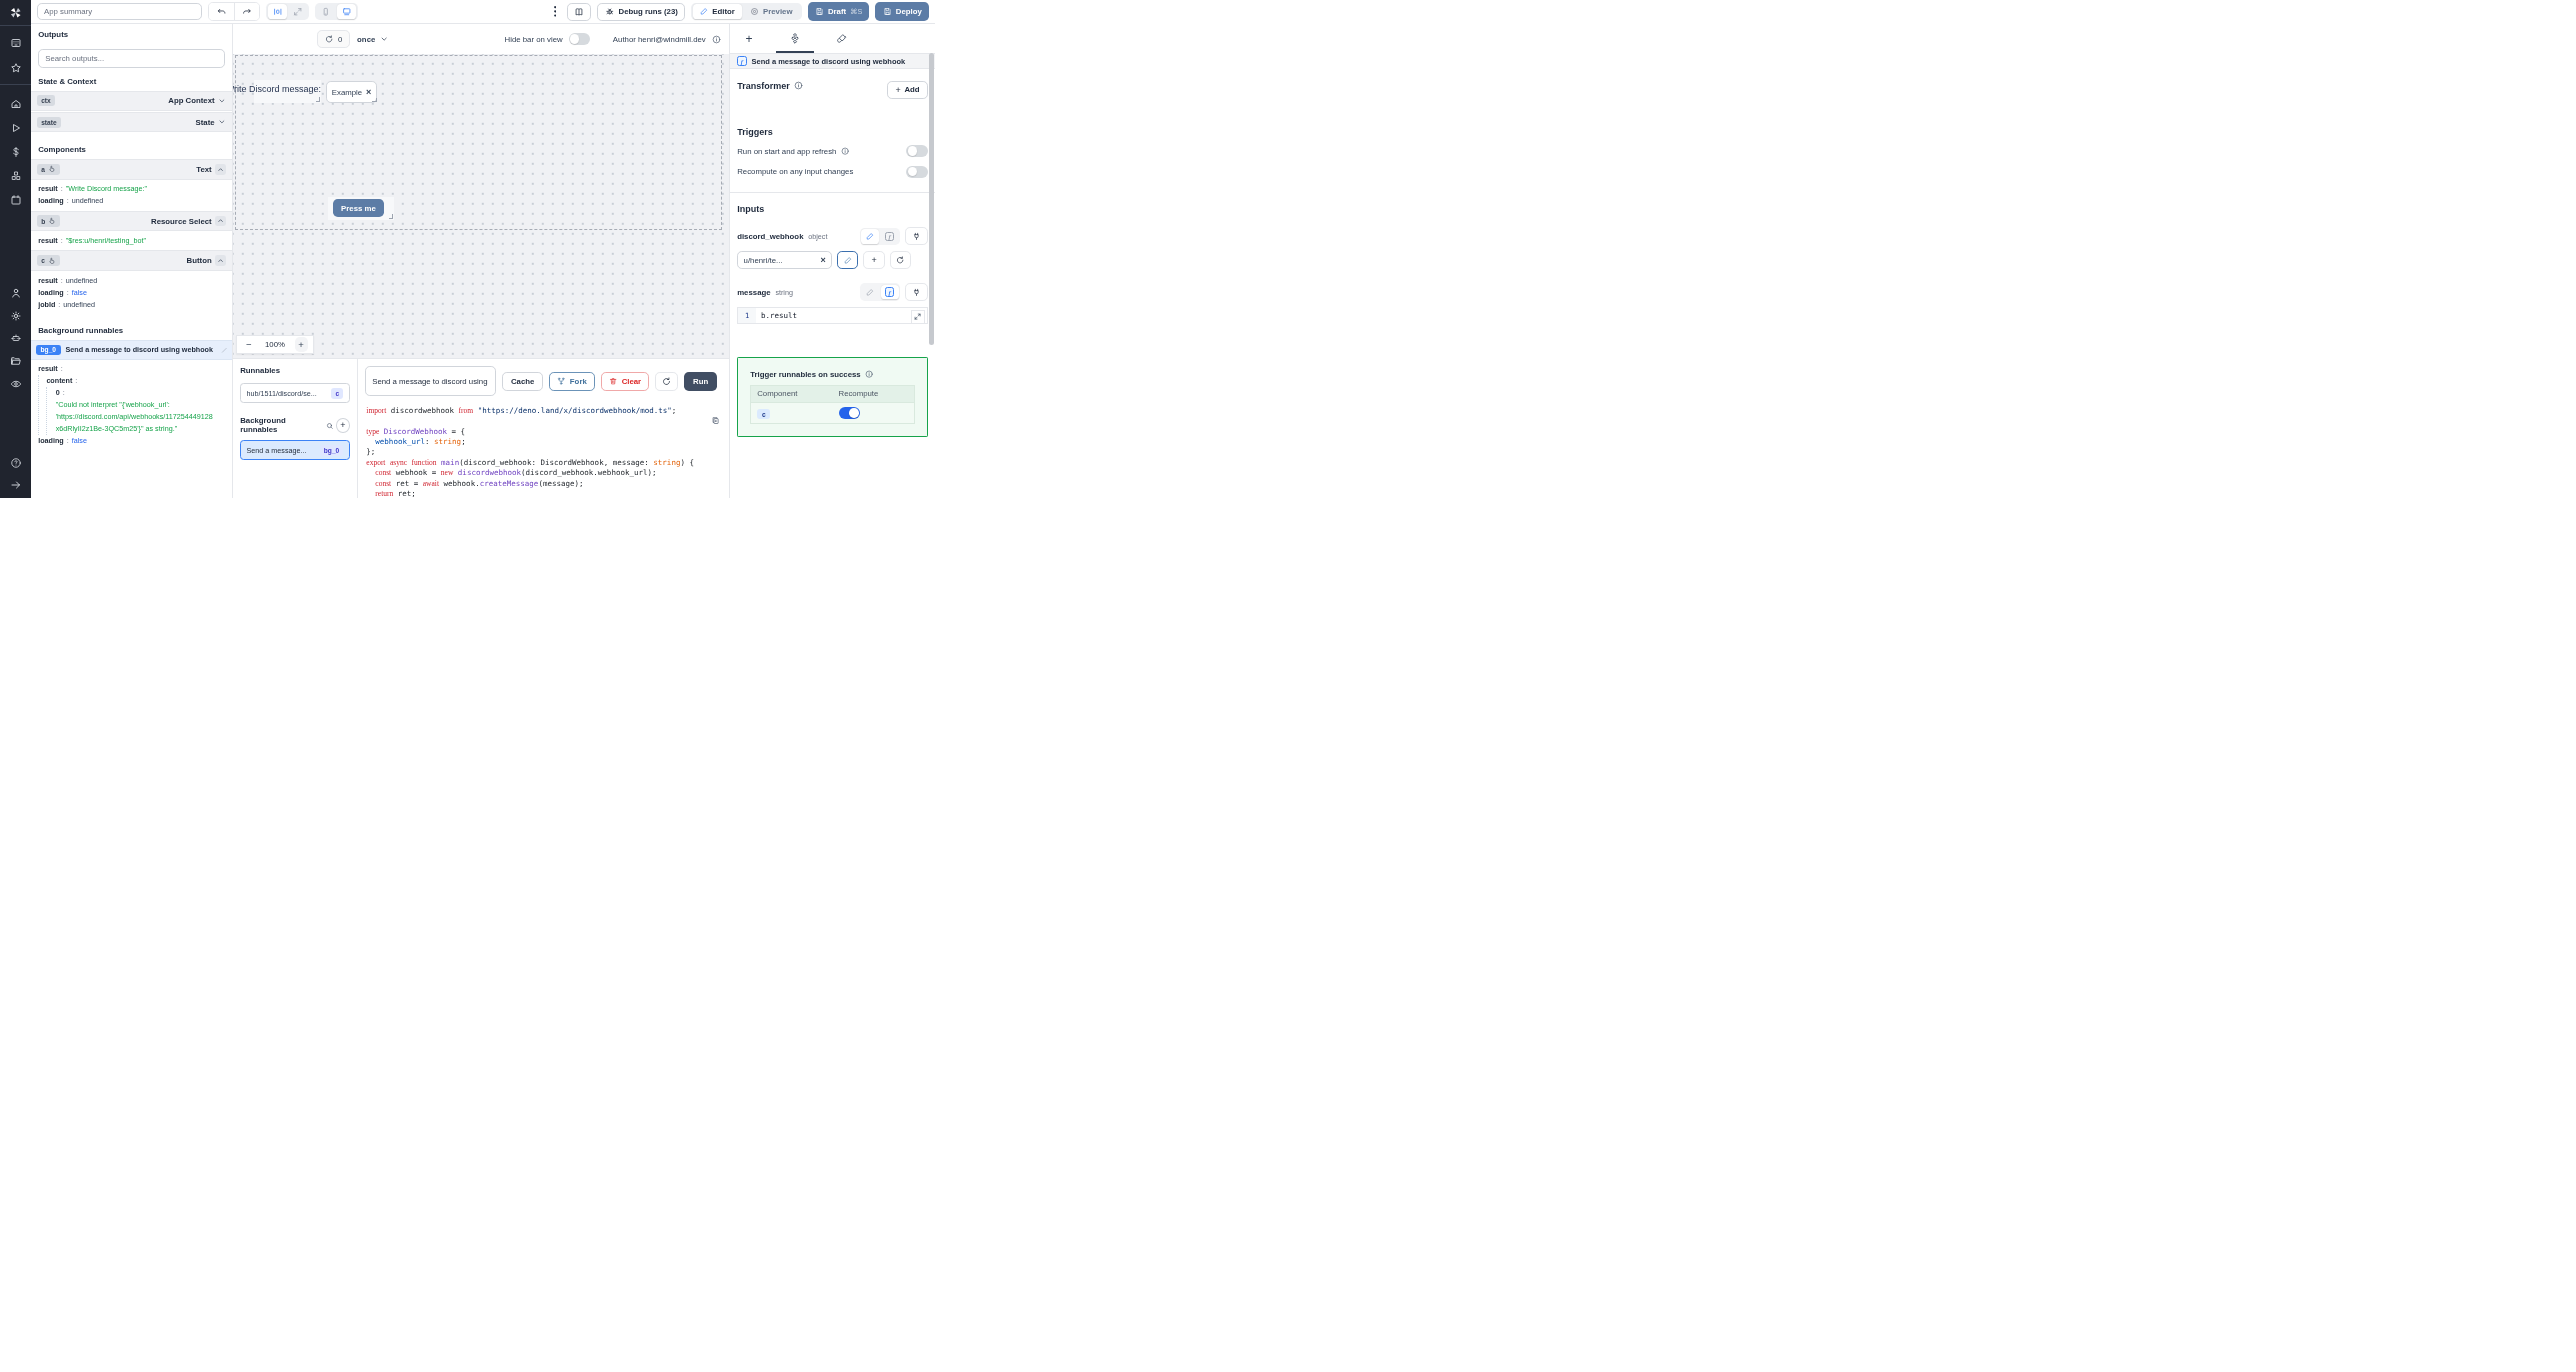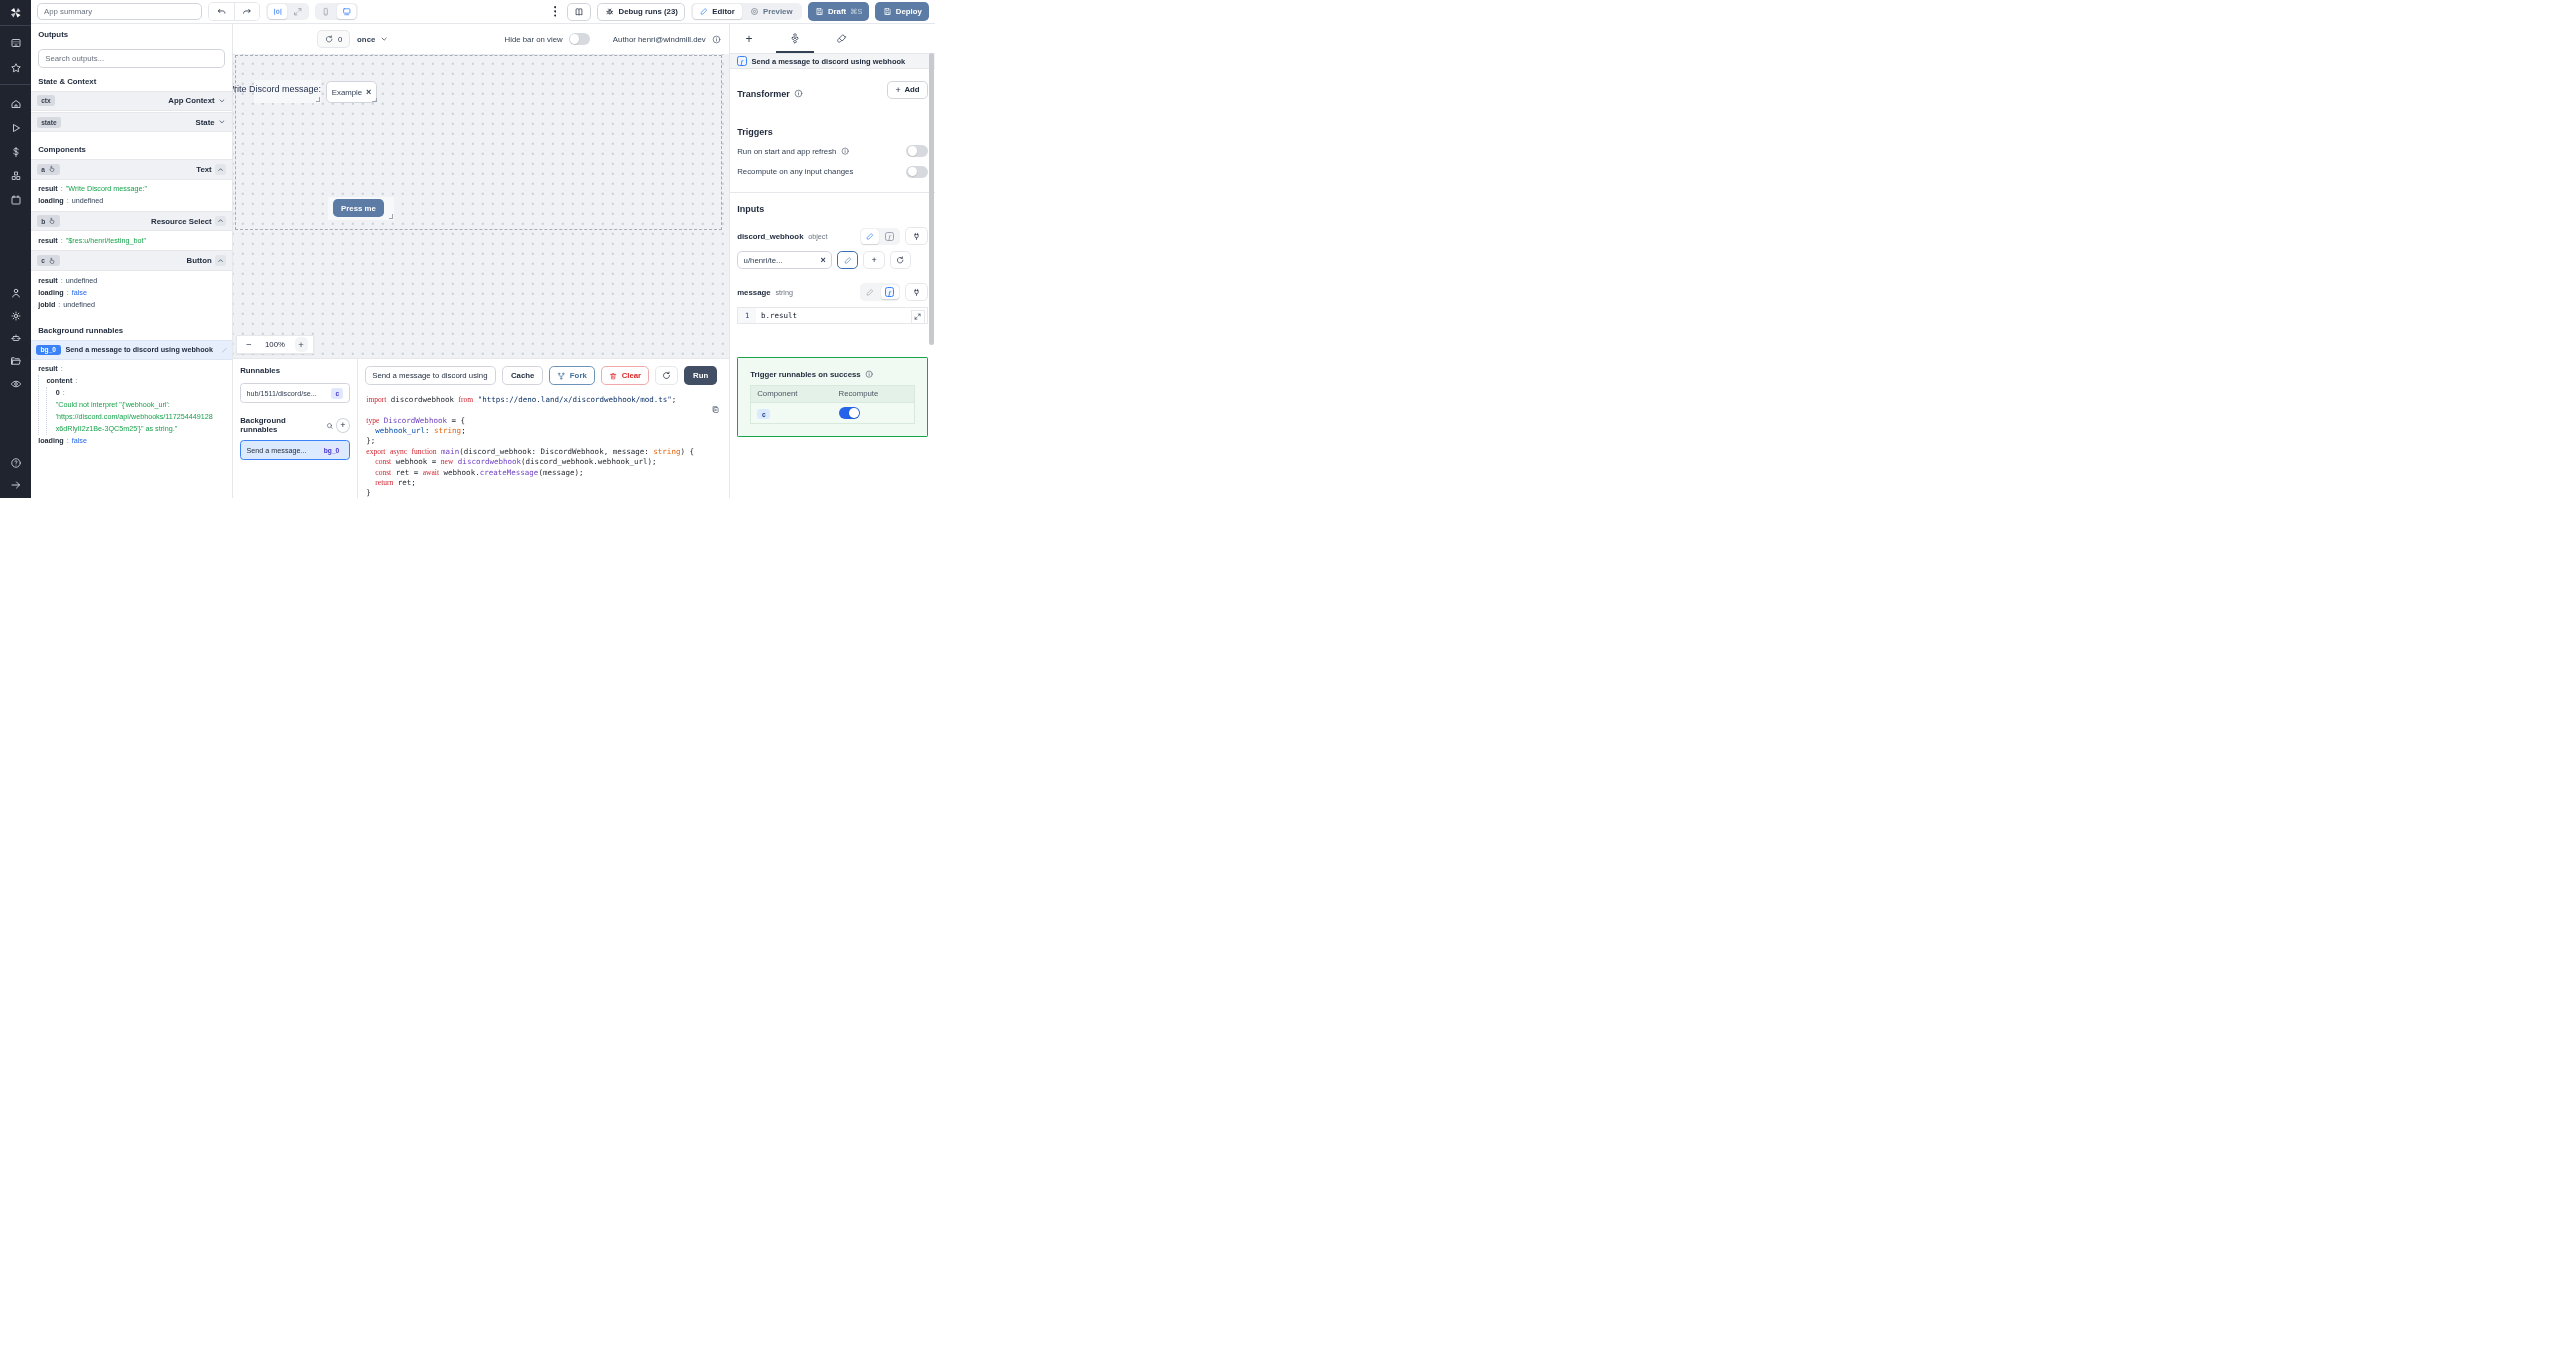--- a/index.html
+++ b/index.html
@@ -123,21 +123,21 @@
   .mini-chip { background:#e0e7ff; color:#4338ca; font-weight:700; font-size:6.6px; border-radius:3px; padding:1.8px 4.2px; }
   .bg-head { margin-top:13px; display:flex; align-items:center; gap:2.4px; }
   .plus-circle { margin-left:auto; width:14.3px; height:14.3px; border:0.6px solid #d1d5db; border-radius:50%;
     display:flex; align-items:center; justify-content:center; font-size:9px; color:#1e293b; cursor:pointer; background:#fff; }
   .run-item.selected { background:#dbeafe; border:1.2px solid #3b82f6; }
   .run-item.selected .lab { font-weight:400; color:#1f2937; }
   .run-item .lab { flex:1; white-space:nowrap; overflow:hidden; }
 
   .script-col { flex:1; display:flex; flex-direction:column; min-width:0; }
   .script-head { display:flex; align-items:center; gap:6px; padding:7.2px 7.2px 4.8px; }
-  .name-input { width:131px; height:19px; border:0.6px solid #d1d5db; border-radius:4.8px; padding:0 6px;
+  .name-input { width:131px; height:30px; border:0.6px solid #d1d5db; border-radius:4.8px; padding:0 6px;
     font-size:7.8px; color:#1e293b; outline:none; font-family:inherit; }
   .cache-btn { height:19px; border:0.6px solid #d1d5db; border-radius:4.8px; background:#fff; font-size:7.8px;
     font-weight:600; color:#1e293b; padding:0 7.8px; cursor:pointer; }
   .fork-btn { height:19px; border:0.6px solid #6b93b8; border-radius:4.8px; background:#fff; font-size:7.8px;
     font-weight:600; color:#41719c; padding:0 7.2px; display:flex; align-items:center; gap:4.2px; cursor:pointer; }
   .clear-btn { height:19px; border:0.6px solid #f0a8a8; border-radius:4.8px; background:#fff; font-size:7.8px;
     font-weight:700; color:#dc2626; padding:0 7.2px; display:flex; align-items:center; gap:4.2px; cursor:pointer; }
   .sq-btn { width:22.7px; height:19px; border:0.6px solid #e5e7eb; border-radius:4.8px; background:#fff;
     display:flex; align-items:center; justify-content:center; color:#1e293b; cursor:pointer; }
   .run-btn { height:19px; border:none; border-radius:4.8px; background:#414e63; color:#fff; font-size:7.8px;
@@ -155,21 +155,21 @@
   .rp-tabs { height:29px; display:flex; align-items:center; flex:none; position:relative; }
   .rp-tab { width:38px; display:flex; align-items:center; justify-content:center; height:100%; color:#334155; cursor:pointer; }
   .rp-tab.active::after { content:""; position:absolute; bottom:0; width:38px; height:2.4px; background:#334155; }
   .rp-header { height:16px; background:#f3f4f6; border-top:0.6px solid #e5e7eb; border-bottom:0.6px solid #e5e7eb;
     display:flex; align-items:center; gap:4.8px; padding:0 7.2px; flex:none; }
   .f-ic { width:9.5px; height:9.5px; border:1px solid #3b82f6; border-radius:2.4px; color:#3b82f6; background:#eff6ff;
     font-size:6.6px; font-style:italic; font-weight:700; display:flex; align-items:center; justify-content:center;
     font-family:"Liberation Serif",serif; flex:none; }
   .rp-header .ht { font-size:7.5px; font-weight:600; color:#1e293b; white-space:nowrap; }
   .rp-body { padding:7.2px; overflow:hidden; flex:1; }
-  .row-between { display:flex; align-items:flex-end; justify-content:space-between; }
+  .row-between { display:flex; align-items:flex-start; justify-content:space-between; }
   .h15 { font-size:9px; font-weight:700; color:#1e293b; display:flex; align-items:center; gap:4.2px; }
   .add-btn { height:18px; border:0.6px solid #d1d5db; border-radius:4.8px; background:#fff; font-size:7.8px;
     font-weight:600; color:#1e293b; padding:0 7.2px; display:flex; align-items:center; gap:3.6px; cursor:pointer; }
   .trig-row { display:flex; align-items:center; margin-top:8.3px; font-size:7.8px; color:#334155; gap:4.2px; }
   .trig-row .toggle { margin-left:auto; }
   .rp-divider { height:0.6px; background:#e5e7eb; margin:14.3px -7.2px 0; }
   .inp-row { display:flex; align-items:center; margin-top:13px; }
   .inp-name { font-size:7.8px; font-weight:700; color:#1e293b; }
   .inp-type { font-size:7.2px; color:#6b7280; margin-left:4.8px; }
   .mini-seg { margin-left:auto; display:flex; background:#f3f4f6; border-radius:4.8px; padding:1.8px; gap:1.2px; }

